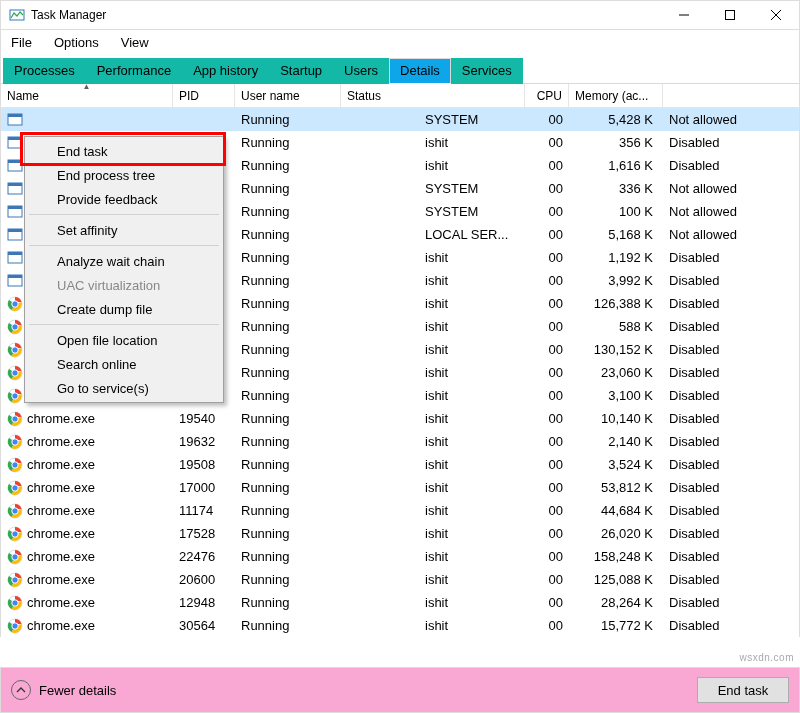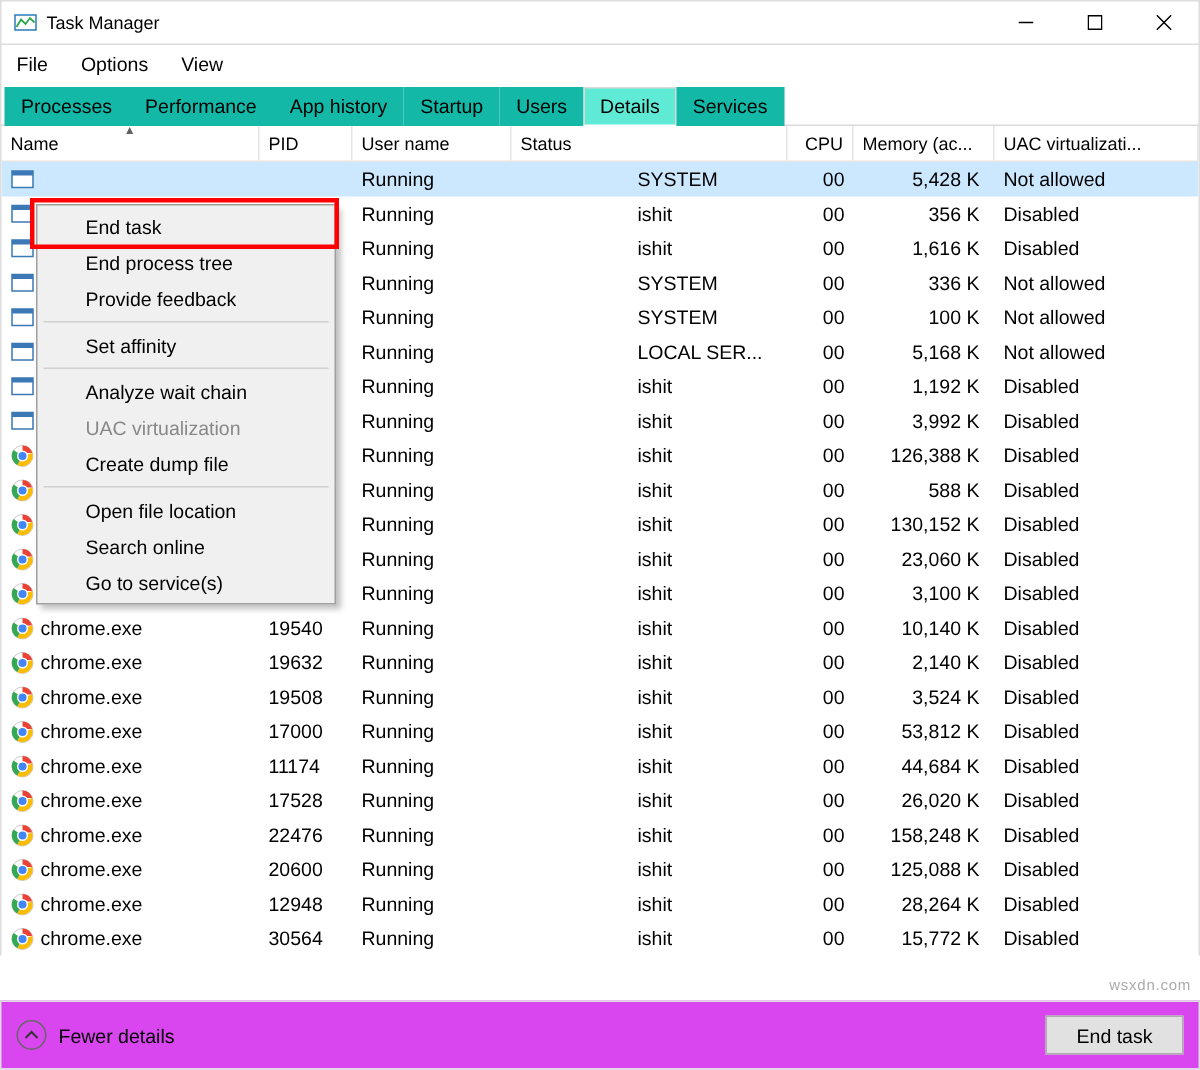--- a/index.html
+++ b/index.html
@@ -12,21 +12,21 @@
   .winbtn { width: 46px; height: 29px; display: flex; align-items: center; justify-content: center; }
   .winbtn svg { width: 10px; height: 10px; }
 
   
   .menubar { height: 24px; display: flex; align-items: center; padding: 0 6px; gap: 14px; font-size: 13px; border-left:1px solid #ddd; border-right:1px solid #ddd;}
   .menubar span { padding: 2px 4px; }
 
   
   .tabs { display: flex; align-items: flex-end; height: 30px; padding: 0 2px; border-left:1px solid #ddd; border-right:1px solid #ddd; border-bottom: 1px solid #d9d9d9; position: relative;}
   .tab { padding: 4px 10px 5px 10px; font-size: 13px; border: 1px solid transparent; position: relative; top: 1px; background:#14b8a6;}
-  .tab.active { border: 1px solid #d9d9d9; border-bottom: 1px solid #fff; background:#5eead4;}
+  .tab.active { border: 1px solid #d9d9d9; border-bottom: 1px solid #fff; background:#0ea5e9;}
   .tabspace { flex:1; }
 
   
   .colhead { display: flex; height: 24px; border-bottom: 1px solid #e5e5e5; align-items: center; font-size: 12px; color: #000; border-left:1px solid #ddd; border-right:1px solid #ddd;}
   .colhead .col { padding: 0 6px; border-right: 1px solid #e5e5e5; height: 100%; display:flex; align-items:center; overflow:hidden; white-space:nowrap;}
   .colhead .col.name { width: 172px; position:relative;}
   .colhead .col.name::after { content:"▲"; position:absolute; left:50%; top:-2px; font-size:8px; color:#606060; transform:translateX(-50%);}
   .colhead .col.pid  { width: 62px; }
   .colhead .col.status { width: 184px; }
   .colhead .col.user { width: 106px; }
@@ -50,21 +50,21 @@
 
   
   .ctxmenu { position:absolute; left:24px; top:136px; width:200px; background:#f0f0f0; border:1px solid #a0a0a0; box-shadow: 3px 3px 4px rgba(0,0,0,0.25); padding:2px; z-index:100;}
   .ctxmenu .mi { height:24px; display:flex; align-items:center; padding: 0 26px 0 30px; font-size:13px; position:relative;}
   .ctxmenu .mi.disabled { color:#888; }
   .ctxmenu .sep { height:1px; background:#d0d0d0; margin:3px 2px; }
   .ctxmenu .mi .arrow { position:absolute; right:8px; font-size:10px; }
   .highlight-box { position:absolute; left:20px; top:132px; width:206px; height:34px; border:3px solid #ff0000; z-index:101; pointer-events:none;}
 
   
-  .footer { position:absolute; bottom:0; left:0; right:0; height:46px; border:1px solid #ddd; display:flex; align-items:center; padding: 0 10px; justify-content:space-between; background:#d946ef;}
+  .footer { position:absolute; bottom:0; left:0; right:0; height:46px; border:1px solid #ddd; display:flex; align-items:center; padding: 0 10px; justify-content:space-between; background:#f9a8d4;}
   .fewer { display:flex; align-items:center; gap:8px; font-size:13px;}
   .fewer .circle { width:20px; height:20px; border:1px solid #666; border-radius:50%; display:flex; align-items:center; justify-content:center;}
   .endbtn { width:92px; height:26px; background:#e1e1e1; border:1px solid #adadad; font-size:13px; display:flex; align-items:center; justify-content:center;}
 
   .watermark { position:absolute; right:6px; bottom:50px; font-size:10px; color:#aaa; letter-spacing:0.5px;}
 </style>
 </head>
 <body>
 
 <div class="titlebar">
@@ -110,21 +110,20 @@
     <div class="tabspace"></div>
   </div>
 
 <div class="colhead">
   <div class="col name">Name</div>
   <div class="col pid">PID</div>
   <div class="col user">User name</div>
   <div class="col status">Status</div>
   <div class="col cpu">CPU</div>
   <div class="col mem">Memory (ac...</div>
-  <div class="col uac">UAC virtualizati...</div>
 </div>
 
 <div class="rows" id="rows">
     <div class="row selected">
       <div class="cell name">
         <span class="picon"><svg viewBox="0 0 16 16">
             <rect x="1" y="2" width="14" height="11" fill="#fff" stroke="#3b78b5" stroke-width="1"></rect>
             <rect x="1" y="2" width="14" height="3" fill="#3b78b5"></rect>
           </svg></span>
         <span></span>

